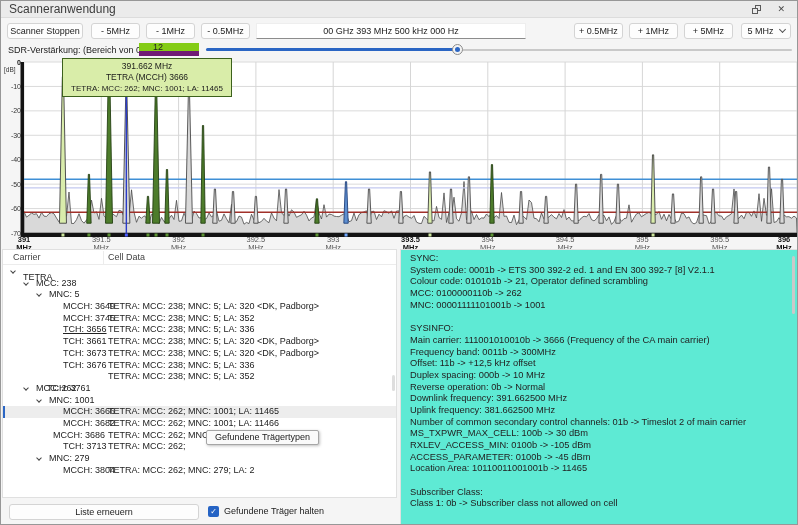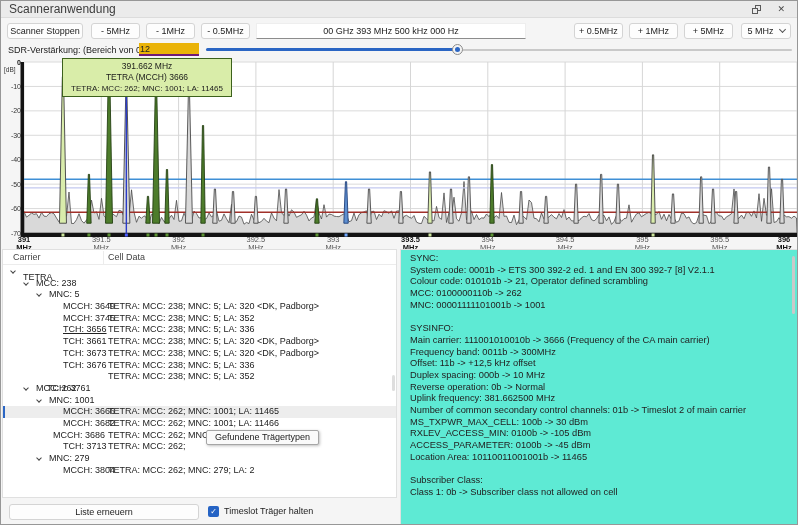--- a/index.html
+++ b/index.html
@@ -18,21 +18,21 @@
   .btn{height:16px;background:#fdfdfd;border:1px solid #d4d4d4;border-radius:3px;font-size:9px;color:#222;display:flex;align-items:center;justify-content:center;white-space:nowrap}
   #stop-btn{width:76px;margin-right:8px}
   .bgrp{display:flex;gap:6px}
   .bgrp .btn{width:49px}
   #freq-display{flex:1;height:16px;background:#fff;border:1px solid #eee;border-bottom:1px solid #8c8c8c;font-size:9px;color:#222;display:flex;align-items:center;justify-content:center;margin:0 48px 0 6px}
   #step-select{width:50px;height:16px;display:flex;align-items:center;justify-content:center;gap:6px;font-size:9px;color:#222;margin-left:8px}
   .chev-down{width:5px;height:5px;border-right:1px solid #555;border-bottom:1px solid #555;transform:rotate(45deg);margin-top:-3px}
   
   .tb2{position:absolute;top:41px;left:0;right:0;height:15px;font-size:9px;color:#222}
   #gain-label{position:absolute;left:7px;top:3px}
-  #gain-input{position:absolute;left:138px;top:1px;width:60px;height:13px;border:none;border-bottom:2px solid #701a75;background:#eab308;font-size:9px;padding:0 1px;font-family:inherit;color:#222}
+  #gain-input{position:absolute;left:138px;top:1px;width:60px;height:13px;border:none;border-bottom:5px solid #701a75;background:#84cc16;font-size:9px;padding:0 14px;font-family:inherit;color:#222}
   #gain-slider{position:absolute;left:205px;right:5px;top:0;height:15px}
   #gain-slider .track{position:absolute;top:7px;left:0;right:0;height:2px;background:#c9c9c9;border-radius:1px}
   #gain-slider .fill{position:absolute;top:6px;left:0;height:3px;background:#2b66c4;border-radius:2px}
   #gain-slider .handle{position:absolute;top:2px;width:11px;height:11px;border-radius:50%;background:#f3f3f3;border:1px solid #8d8d8d}
   #gain-slider .handle::after{content:"";position:absolute;left:2px;top:2px;width:5px;height:5px;border-radius:50%;background:#2b66c4}
   
   #spectrum{position:absolute;top:57px;left:0;overflow:visible}
   #plot-tooltip{position:absolute;left:61px;top:57px;width:170px;background:#d9eda9;border:1px solid #3c611c;font-size:8.5px;color:#1a1a1a;text-align:center;line-height:11px;padding:2px 1px}
   #plot-tooltip .tt3{font-size:8px}
   
@@ -308,32 +308,33 @@
         <div class="dline">Colour code: 010101b -&gt; 21, Operator defined scrambling</div>
         <div class="dline">MCC: 0100000110b -&gt; 262</div>
         <div class="dline">MNC: 00001111101001b -&gt; 1001</div>
         <div class="dline">&nbsp;</div>
         <div class="dline">SYSINFO:</div>
         <div class="dline">Main carrier: 111001010010b -&gt; 3666 (Frequency of the CA main carrier)</div>
         <div class="dline">Frequency band: 0011b -&gt; 300MHz</div>
         <div class="dline">Offset: 11b -&gt; +12,5 kHz offset</div>
         <div class="dline">Duplex spacing: 000b -&gt; 10 MHz</div>
         <div class="dline">Reverse operation: 0b -&gt; Normal</div>
+        <div class="dline">Downlink frequency: 391.662500 MHz</div>
         <div class="dline">Uplink frequency: 381.662500 MHz</div>
         <div class="dline">Number of common secondary control channels: 01b -&gt; Timeslot 2 of main carrier</div>
         <div class="dline">MS_TXPWR_MAX_CELL: 100b -&gt; 30 dBm</div>
         <div class="dline">RXLEV_ACCESS_MIN: 0100b -&gt; -105 dBm</div>
         <div class="dline">ACCESS_PARAMETER: 0100b -&gt; -45 dBm</div>
         <div class="dline">Location Area: 10110011001001b -&gt; 11465</div>
         <div class="dline">&nbsp;</div>
         <div class="dline">Subscriber Class:</div>
         <div class="dline">Class 1: 0b -&gt; Subscriber class not allowed on cell</div>
       </div>
     <div id="right-scroll-thumb"></div>
   </div>
 
   <div id="tree-tooltip">Gefundene Trägertypen</div>
 
   <button class="btn" id="refresh-btn">Liste erneuern</button>
   <div id="hold-box">✓</div>
-  <span id="hold-label">Timeslot Träger halten</span>
+  <span id="hold-label">Gefundene Träger halten</span>
 
 </div>
 
 </body></html>

